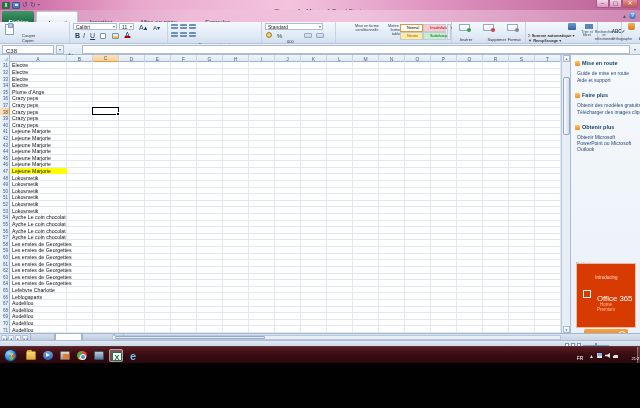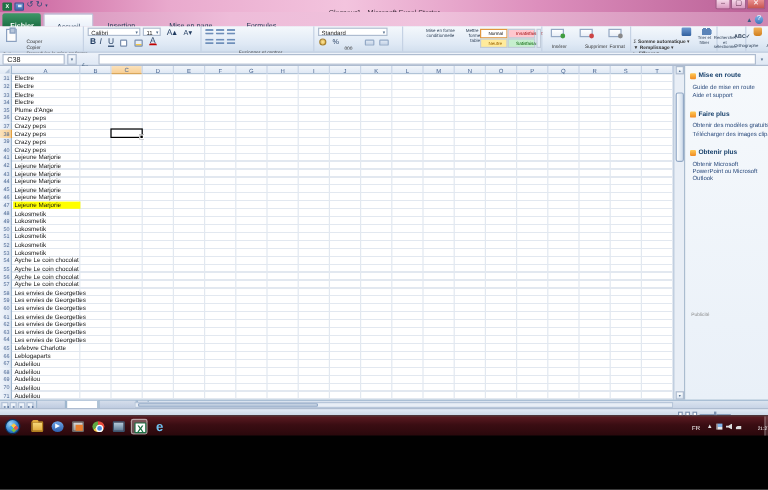--- a/index.html
+++ b/index.html
@@ -729,20 +729,32 @@
               <div class="tp-head">
                 <div class="ico"></div>
                 <span>Obtenir plus</span>
               </div>
               <div class="tp-link wrap">
                 <span>Obtenir Microsoft PowerPoint ou Microsoft Outlook</span>
               </div>
             </div>
           </div>
         <div id="ad-label"><span>Publicité</span></div>
+        <div id="ad">
+          <div id="ad-intro"><span>Introducing</span></div>
+          <div id="ad-logo-row">
+            <div id="office-logo"></div>
+            <div id="ad-product"><span>Office 365</span></div>
+          </div>
+          <div id="ad-edition"><span>Home Premium</span></div>
+          <div id="ad-cta">
+            <span>Try it today</span>
+            <div id="cta-arrow">➔</div>
+          </div>
+        </div>
       </div>
     </div>
 
     <div id="tabbar">
       <div id="sheetnav">
         <div class="navb">◄◄</div>
         <div class="navb">◄</div>
         <div class="navb">►</div>
         <div class="navb">►►</div>
       </div>

